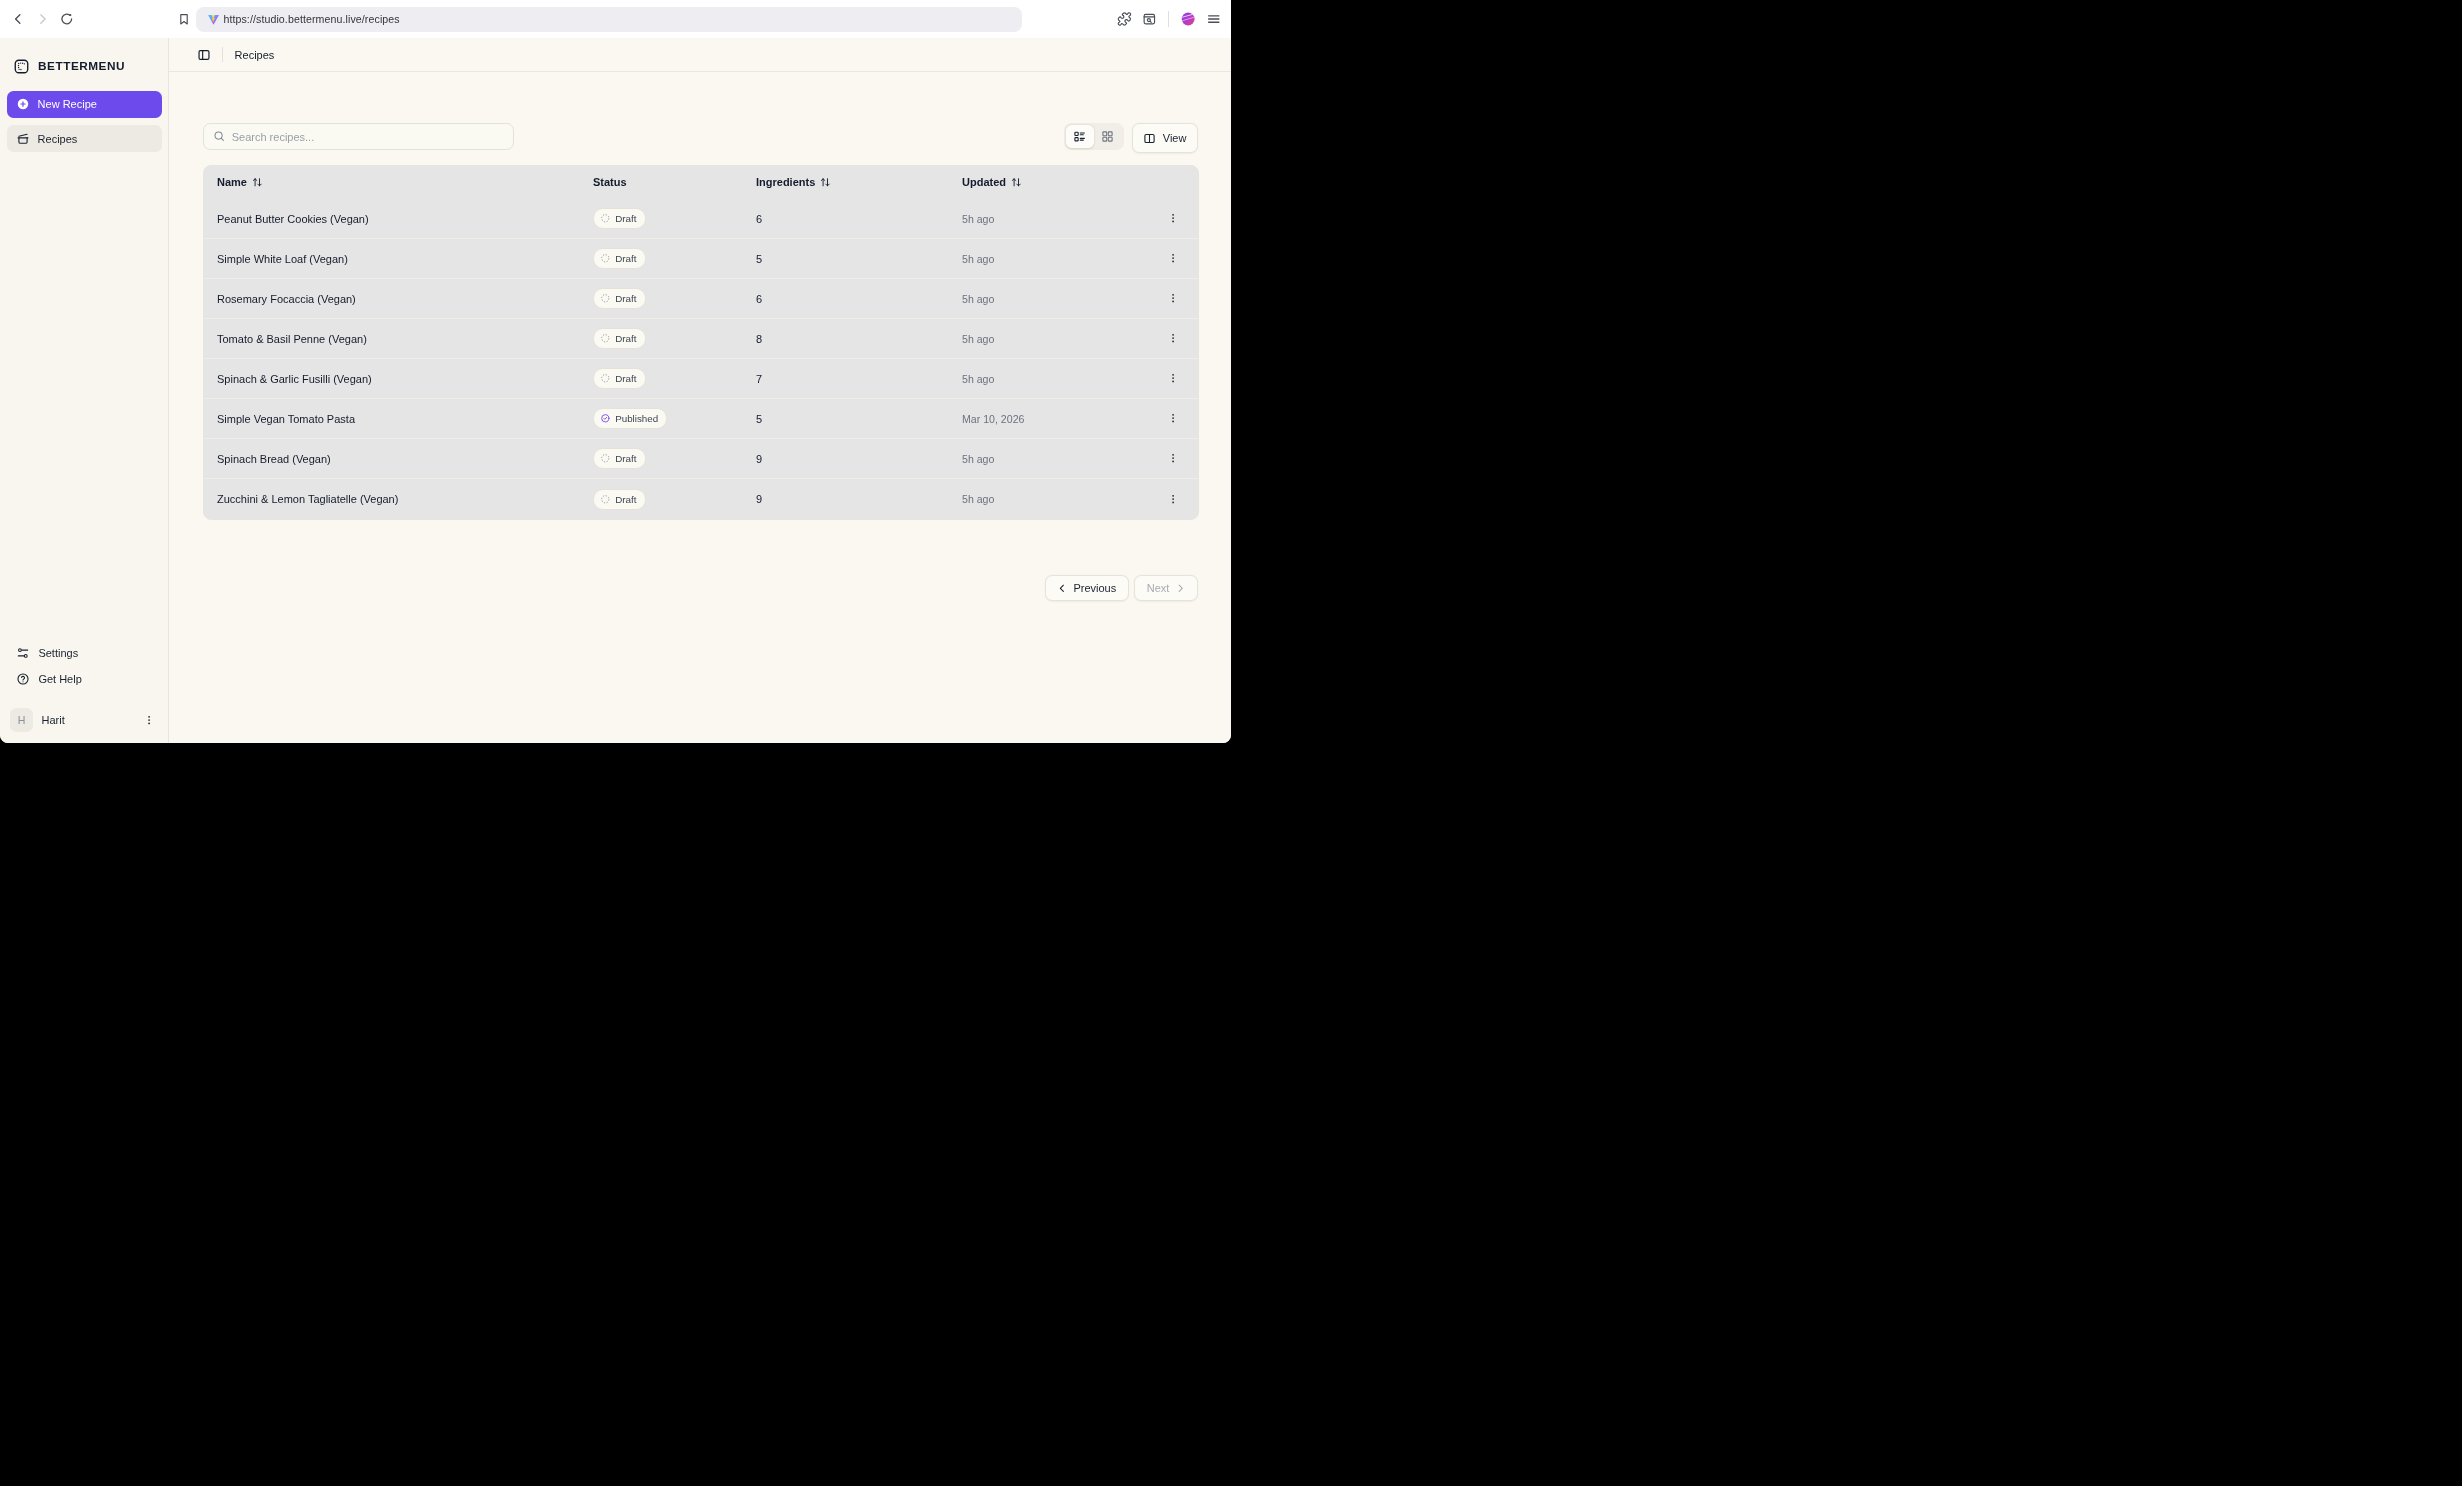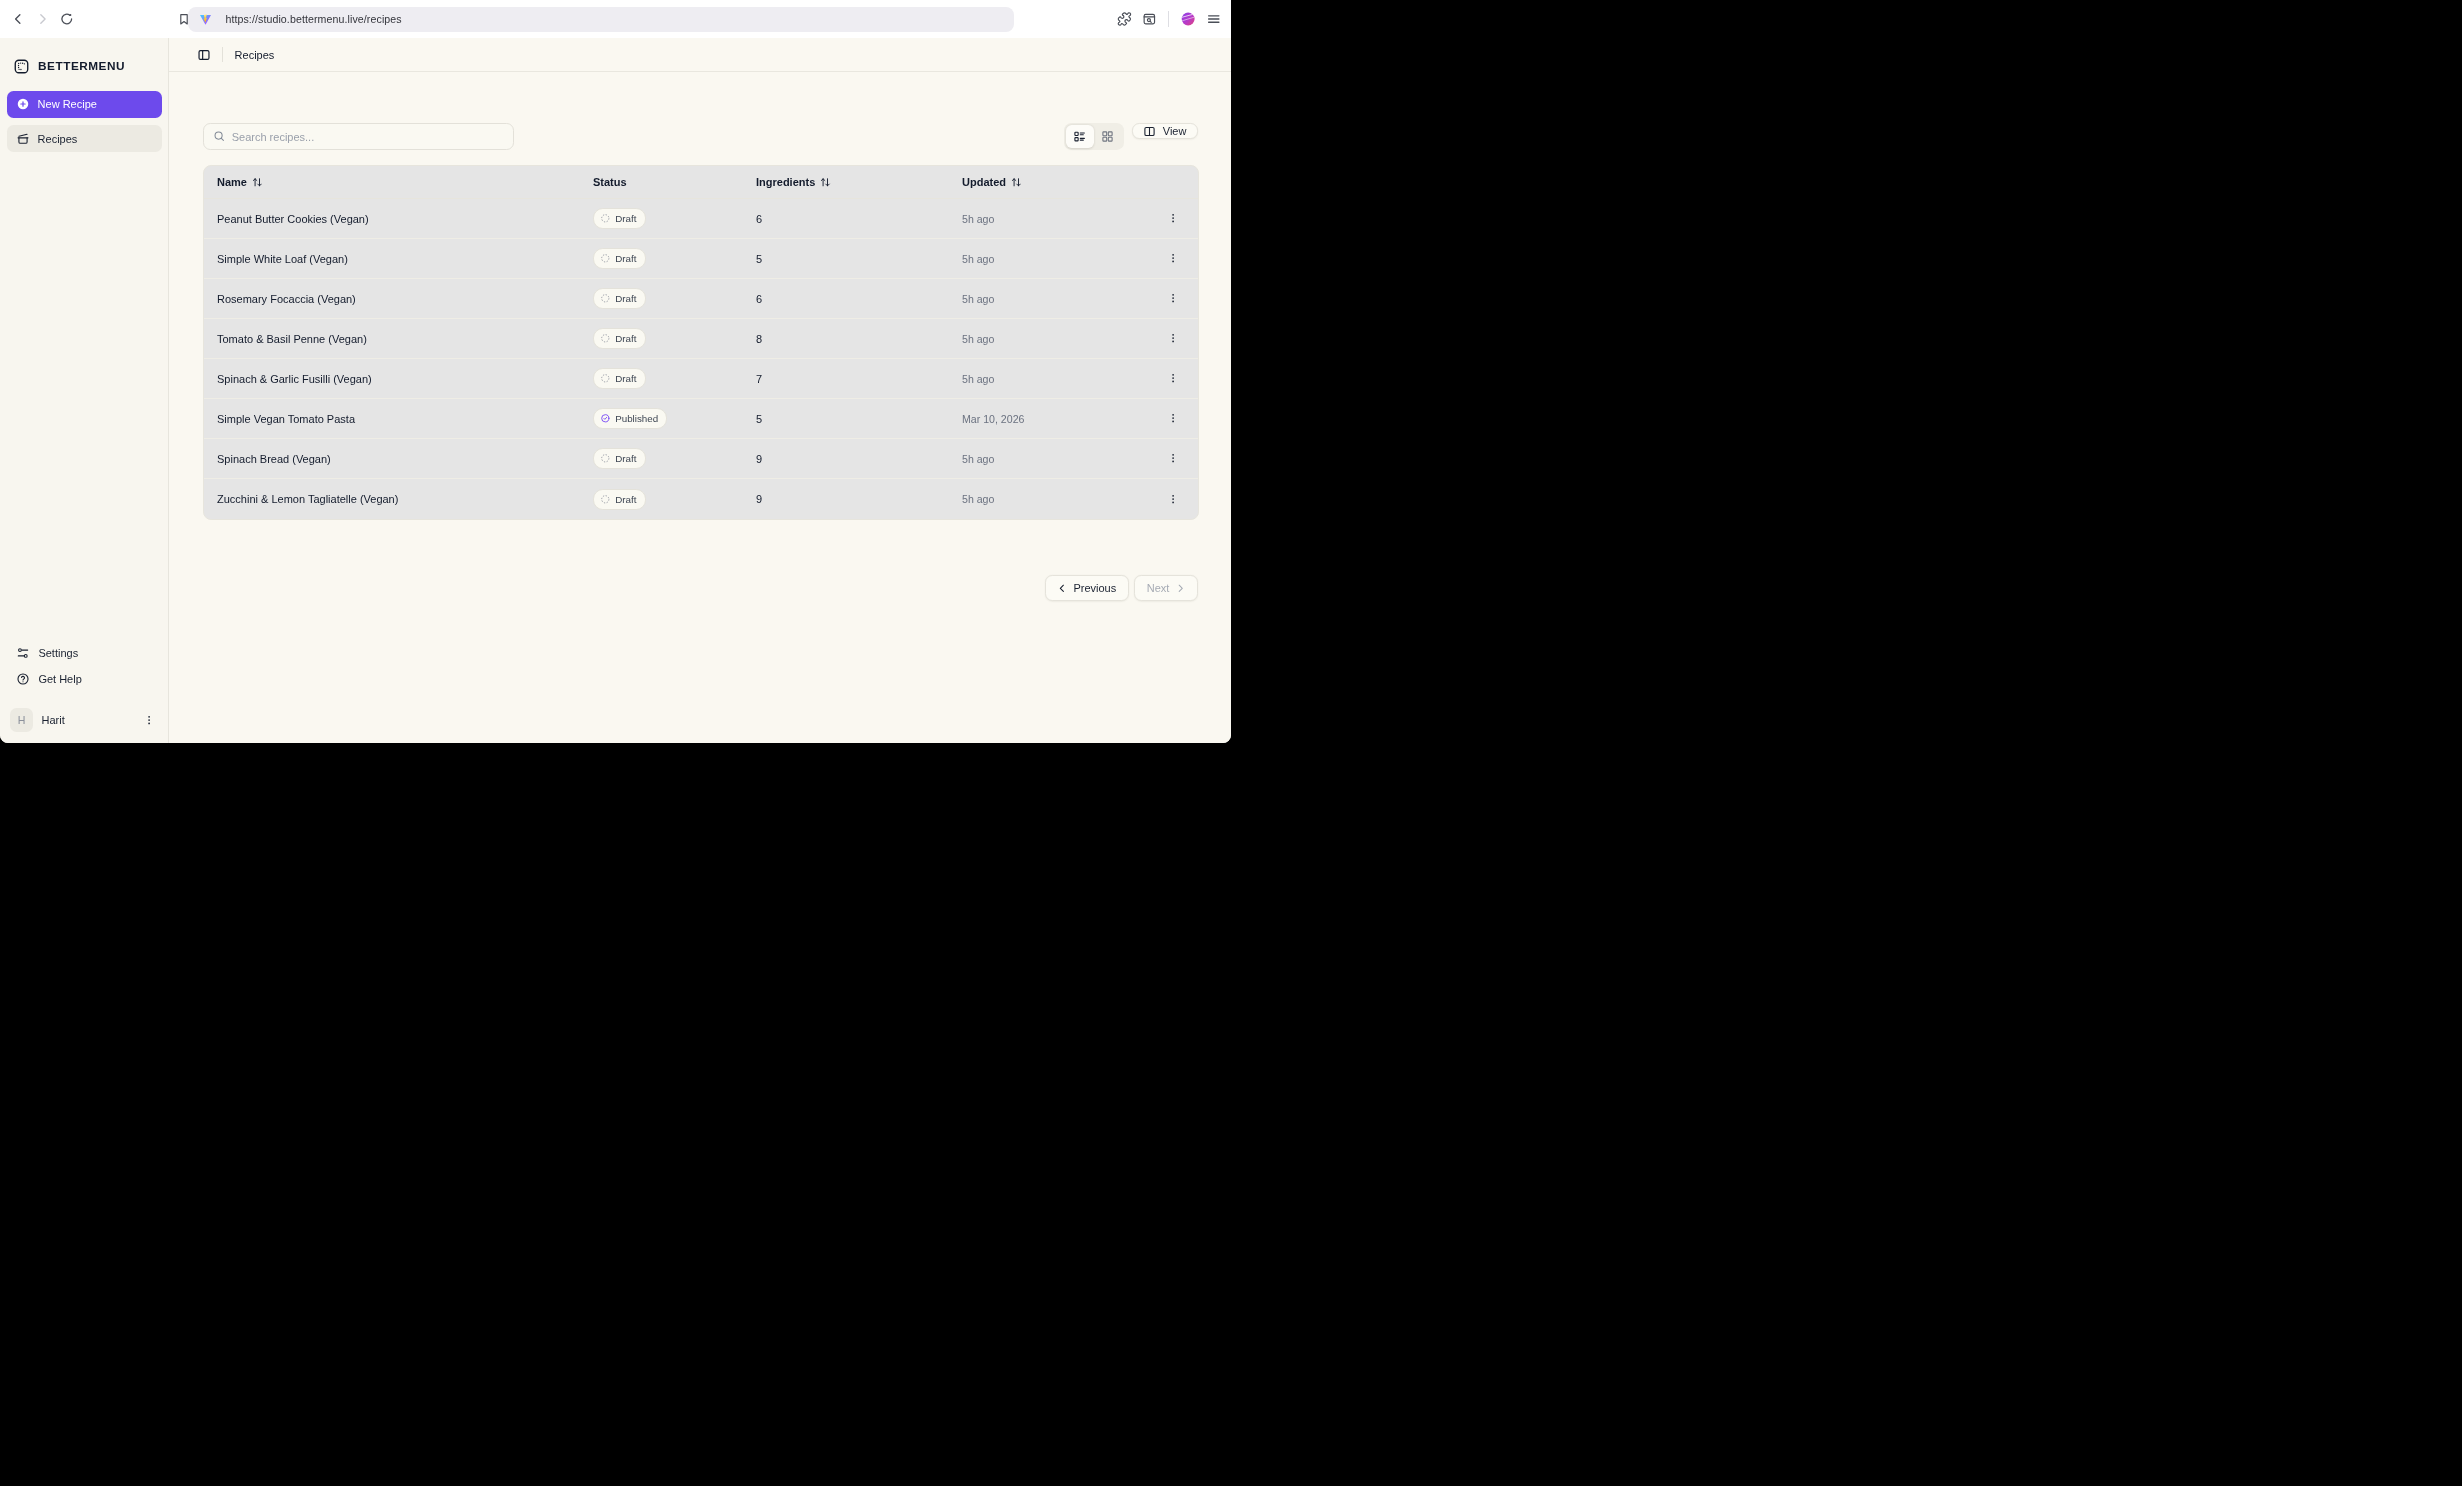--- a/index.html
+++ b/index.html
@@ -8,22 +8,22 @@
             display:flex; flex-direction:column; background:#FAF8F1; }
 
   
   .browser-bar { height:38px; flex:0 0 38px; background:#fff; position:relative; display:flex; align-items:center; }
   .bicon { color:#4A4E57; display:flex; align-items:center; justify-content:center; position:absolute; top:50%; transform:translateY(-50%); cursor:pointer; }
   .bicon svg { display:block; }
   .nav-back { left:10.6px; }
   .nav-fwd  { left:35px; color:#C8C9CF; }
   .nav-reload { left:59px; }
   .bm { left:177px; }
-  .url-pill { position:absolute; left:188px; top:6.5px; width:826px; height:25px; background:#EEEDF2;
-              border-radius:8.1px; display:flex; align-items:center; padding:0 11.4px; gap:13px; cursor:text; }
+  .url-pill { position:absolute; left:196px; top:6.5px; width:826px; height:25px; background:#EEEDF2;
+              border-radius:8.1px; display:flex; align-items:center; padding:0 11.4px; gap:3px; cursor:text; }
   .url-text { font-size:10.6px; color:#33343B; letter-spacing:0.1px; }
   .ext { left:1117px; } .winsearch { left:1142px; }
   .bar-divider { position:absolute; left:1168px; top:11.4px; width:0.8px; height:15.5px; background:#DEDEE3; }
   .avatar-btn { left:1180px; }
   .menu-btn { left:1206px; }
 
   
   .app { flex:1; display:flex; min-height:0; }
   .sidebar { width:169px; flex:0 0 169px; background:#F8F6EF; border-right:0.8px solid #E7E5DD;
              display:flex; flex-direction:column; padding:0 6.5px 11.4px; }
@@ -53,21 +53,21 @@
   .search-box { position:absolute; left:34px; top:51px; width:311px; height:27px; border:0.8px solid #E3E1D9;
                 border-radius:7.3px; background:#FAF9F2; display:flex; align-items:center; padding:0 9px; gap:6.5px; color:#828A96; }
   .search-box input { border:none; outline:none; background:transparent; font-size:11px; color:#1A2130; width:100%;
                       font-family:"Liberation Sans",sans-serif; }
   .search-box input::placeholder { color:#9AA0AB; }
 
   .controls { position:absolute; right:33px; top:51px; display:flex; gap:8.1px; }
   .seg { background:#F0EEE6; border-radius:7.3px; height:27px; display:flex; align-items:center; padding:1.6px; }
   .seg-btn { width:28px; height:23.6px; border-radius:5.7px; display:flex; align-items:center; justify-content:center; cursor:pointer; color:#6F7580; }
   .seg-btn.active { background:#FDFCF8; color:#1A2130; box-shadow:0 0.8px 2.4px rgba(40,35,20,.14); }
-  .view-btn { height:16px; border:0.8px solid #E5E3DB; background:#FCFBF5; border-radius:7.3px; display:flex;
+  .view-btn { height:30px; border:0.8px solid #E5E3DB; background:#FCFBF5; border-radius:7.3px; display:flex;
               align-items:center; gap:6.5px; padding:0 10.6px; font-size:11px; font-weight:500; color:#1A2130;
               cursor:pointer; box-shadow:0 0.8px 1.6px rgba(40,35,20,.06);text-align:center; }
 
   
   .table-card { position:absolute; left:34px; top:93px; width:996px; border:0.8px solid #E7E5DD; border-radius:8.1px;
                 background:#e5e5e5; overflow:hidden; }
   .tgrid { display:grid; grid-template-columns:376px 163px 206px 186px 1fr; align-items:center; padding-left:13px; }
   .thead { height:33px; border-bottom:0.8px solid #E7E5DD; }
   .th { display:flex; align-items:center; gap:4.9px; font-size:11px; font-weight:600; color:#131B2C; }
   .sort-icon { color:#131B2C; display:flex; }

